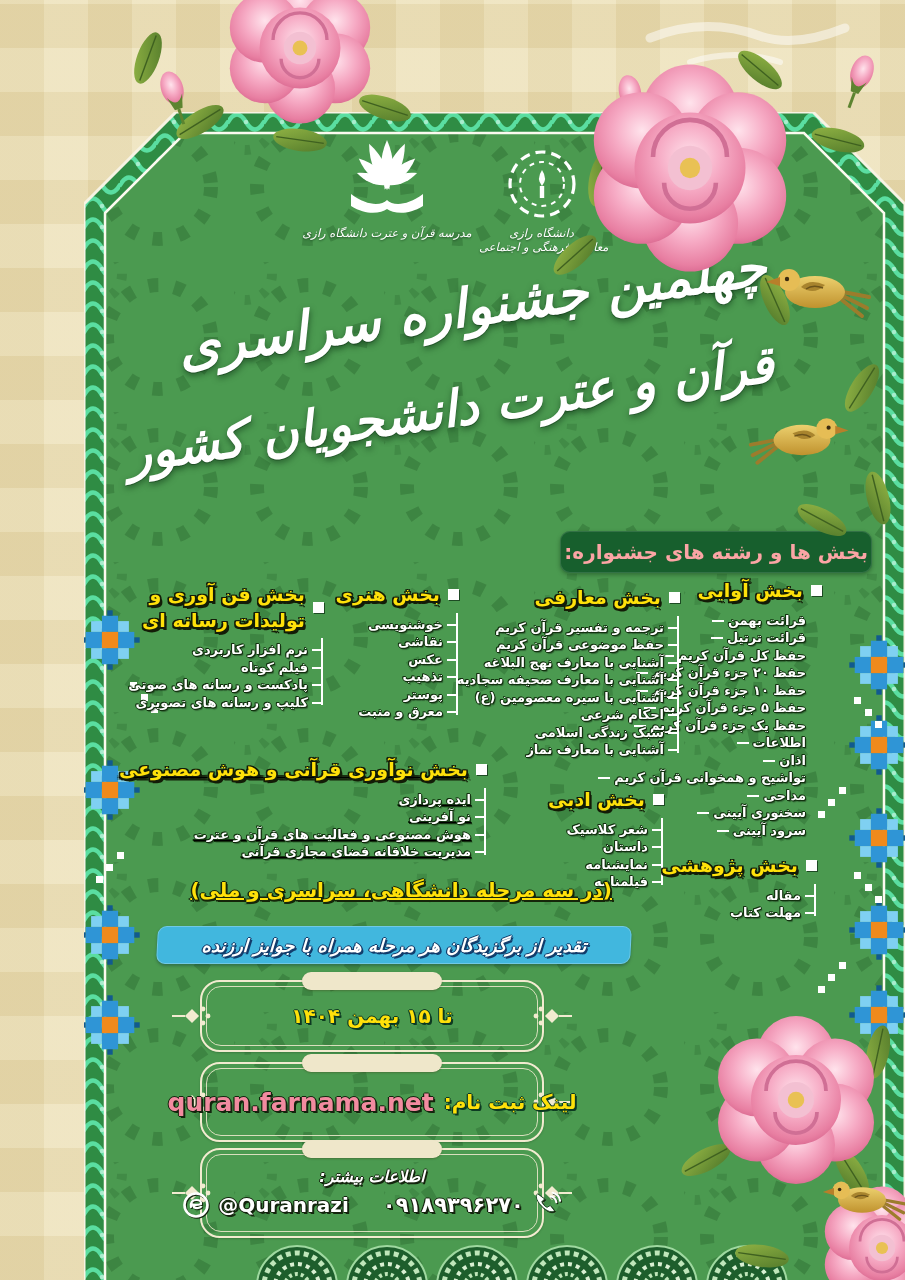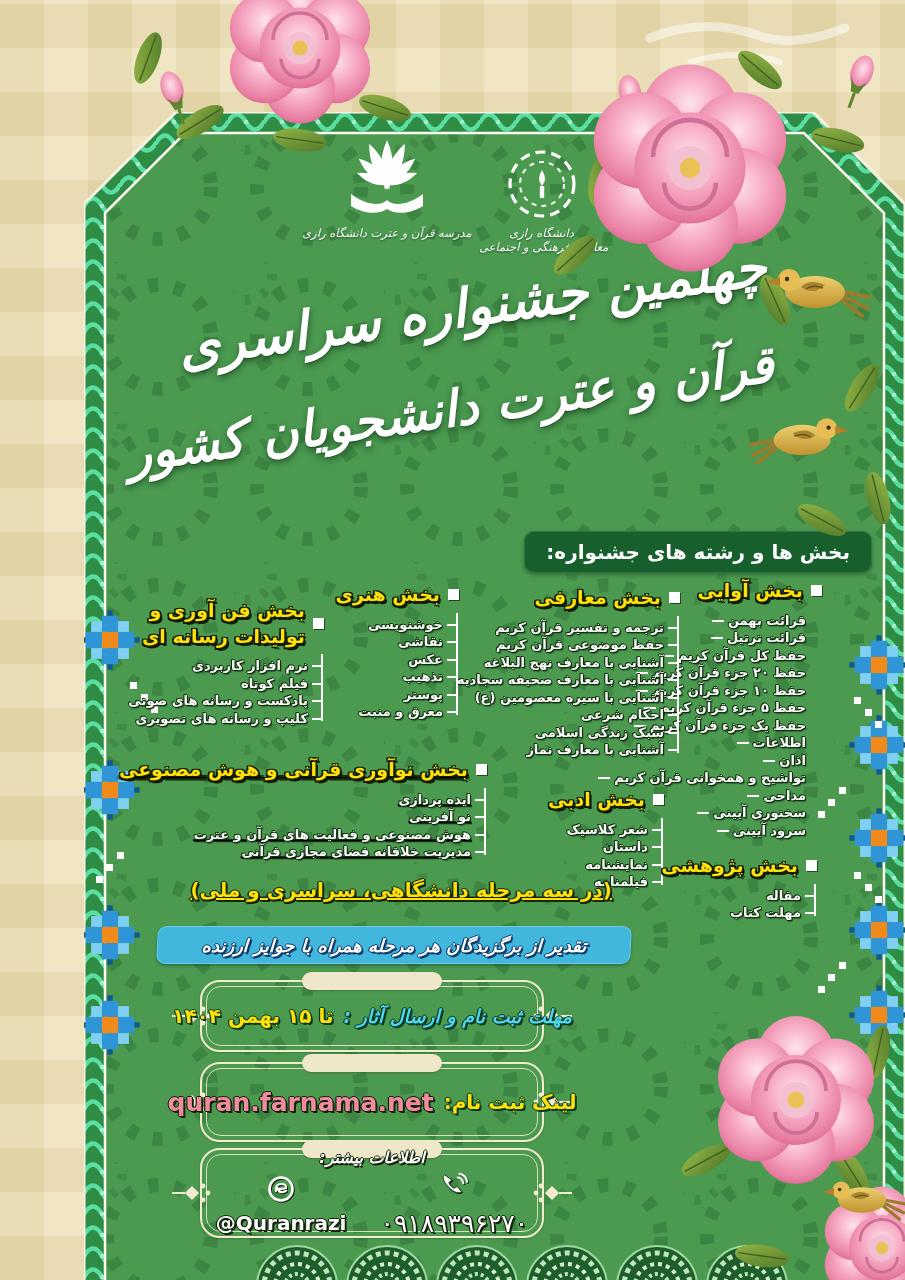--- a/index.html
+++ b/index.html
@@ -17,22 +17,22 @@
   .logo{position:absolute;color:#fff;text-align:center;}
   .logo-caption{display:block;font-size:11.5px;font-style:italic;color:#fff;
     text-shadow:0 1px 2px rgba(10,40,15,.6);white-space:nowrap;}
   
   .title{position:absolute;left:28px;top:148px;width:690px;transform:rotate(-8deg);
     color:#fff;text-align:center;font-weight:bold;font-style:italic;
     text-shadow:0 3px 6px rgba(8,40,14,.55), 0 1px 0 rgba(8,40,14,.4);}
   .title .t1{font-size:53px;line-height:1.9;transform:translateX(22px);}
   .title .t2{font-size:50px;line-height:1.9;transform:translateX(-14px);}
   
-  .badge{position:absolute;right:33px;top:419px;background:#175f2d;color:#ffffff;
-    font-size:20px;font-weight:bold;padding:9px 22px;border-radius:10px;
+  .badge{position:absolute;right:33px;top:419px;background:#175f2d;color:#fca5a5;
+    font-size:20px;font-weight:bold;padding:9px 4px;border-radius:10px;
     box-shadow:0 2px 4px rgba(0,30,5,.35), inset 0 0 0 1px rgba(255,255,255,.12);direction:rtl;}
   
   .sec{position:absolute;direction:rtl;}
   .hd{display:flex;align-items:center;gap:8px;justify-content:flex-start;}
   .sq{width:11px;height:11px;background:#fff;flex:0 0 auto;box-shadow:1px 1px 0 rgba(10,40,15,.7);}
   .hd-t{color:#ffe10a;font-size:19px;font-weight:bold;line-height:1.35;text-align:right;
     text-shadow:1.5px 0 0 #141d08,-1.5px 0 0 #141d08,0 1.5px 0 #141d08,0 -1.5px 0 #141d08,
       1.5px 1.5px 0 #141d08,-1.5px -1.5px 0 #141d08,1.5px -1.5px 0 #141d08,-1.5px 1.5px 0 #141d08,
       2.5px 2.5px 0 #141d08;}
   .list{position:relative;display:flex;flex-direction:column;align-items:flex-start;
@@ -73,23 +73,23 @@
   .frow{direction:rtl;display:flex;align-items:center;gap:10px;white-space:nowrap;}
   .cyan{color:#4fd8ef;font-size:19px;font-weight:bold;font-style:italic;
     text-shadow:1.2px 0 0 #0d3a22,-1.2px 0 0 #0d3a22,0 1.2px 0 #0d3a22,0 -1.2px 0 #0d3a22,2px 2px 0 #0d3a22;}
   .ylw{color:#ffe10a;font-size:20px;font-weight:bold;
     text-shadow:1.2px 0 0 #0d3a22,-1.2px 0 0 #0d3a22,0 1.2px 0 #0d3a22,0 -1.2px 0 #0d3a22,2px 2px 0 #0d3a22;}
   .url{direction:ltr;unicode-bidi:isolate;color:#f28ba0;font-size:25px;font-weight:bold;
     text-shadow:1.2px 0 0 #14240e,-1.2px 0 0 #14240e,0 1.2px 0 #14240e,0 -1.2px 0 #14240e,2px 2px 0 #14240e;}
   .whitelbl{color:#fff;font-size:16px;font-weight:bold;font-style:italic;direction:rtl;
     text-shadow:1px 0 0 #14240e,-1px 0 0 #14240e,0 1px 0 #14240e,0 -1px 0 #14240e,1.5px 1.5px 0 #14240e;}
   .contact-row{display:flex;direction:rtl;align-items:center;gap:34px;}
-  .cgroup{display:flex;align-items:center;gap:8px;flex-direction:column;}
+  .cgroup{display:flex;align-items:center;gap:8px;}
   .cgroup.ltr{direction:ltr;}
-  .cnum{color:#fff;font-size:25px;font-weight:normal;
+  .cnum{color:#fff;font-size:21px;font-weight:bold;
     text-shadow:1.2px 0 0 #14240e,-1.2px 0 0 #14240e,0 1.2px 0 #14240e,0 -1.2px 0 #14240e,2px 2px 0 #14240e;}
   .chandle{color:#fff;font-size:20px;font-weight:bold;
     text-shadow:1.2px 0 0 #14240e,-1.2px 0 0 #14240e,0 1.2px 0 #14240e,0 -1.2px 0 #14240e,2px 2px 0 #14240e;}
   .cicon{filter:drop-shadow(1px 1px 0 #14240e);}
   
   .deco{position:absolute;inset:0;pointer-events:none;}
 </style>
 </head>
 <body>
 
@@ -250,21 +250,21 @@
           </div>
         <div class="list vline">
             <span class="it">خوشنویسی</span>
             <span class="it">نقاشی</span>
             <span class="it">عکس</span>
             <span class="it">تذهیب</span>
             <span class="it">پوستر</span>
             <span class="it">معرق و منبت</span>
           </div>
       </div>
-      <div class="sec" id="sec-fanavari" style="top:486px;right:581px;">
+      <div class="sec" id="sec-fanavari" style="top:470px;right:581px;">
         <div class="hd">
             <span class="sq"></span>
           <span class="hd-t">بخش فن آوری و تولیدات رسانه ای</span>
           </div>
         <div class="list vline">
             <span class="it">نرم افزار کاربردی</span>
             <span class="it">فیلم کوتاه</span>
             <span class="it">پادکست و رسانه های صوتی</span>
             <span class="it">کلیپ و رسانه های تصویری</span>
           </div>
@@ -321,21 +321,20 @@
           </svg>
         <svg class="clasp cl-r" viewBox="0 0 40 24">
           <path d="M0 12 h13" stroke="#f2ebd0" stroke-width="2"></path>
             <rect x="15" y="7" width="10" height="10" transform="rotate(45 20 12)" fill="#f2ebd0"></rect>
           <circle cx="31" cy="5" r="2.4" fill="#f2ebd0"></circle>
             <circle cx="31" cy="19" r="2.4" fill="#f2ebd0"></circle>
             <circle cx="36" cy="12" r="2.4" fill="#f2ebd0"></circle>
           </svg>
         <div class="fcontent">
             <div class="frow">
-          <span class="cyan">مهلت ثبت نام و ارسال آثار :</span>
           <span class="ylw">تا ۱۵ بهمن ۱۴۰۴</span>
         </div>
           </div>
       </div>
 
       <div class="oframe" style="top:950px;height:76px;">
         <div class="pill"></div>
         <svg class="clasp cl-l" viewBox="0 0 40 24">
           <path d="M0 12 h13" stroke="#f2ebd0" stroke-width="2"></path>
             <rect x="15" y="7" width="10" height="10" transform="rotate(45 20 12)" fill="#f2ebd0"></rect>

